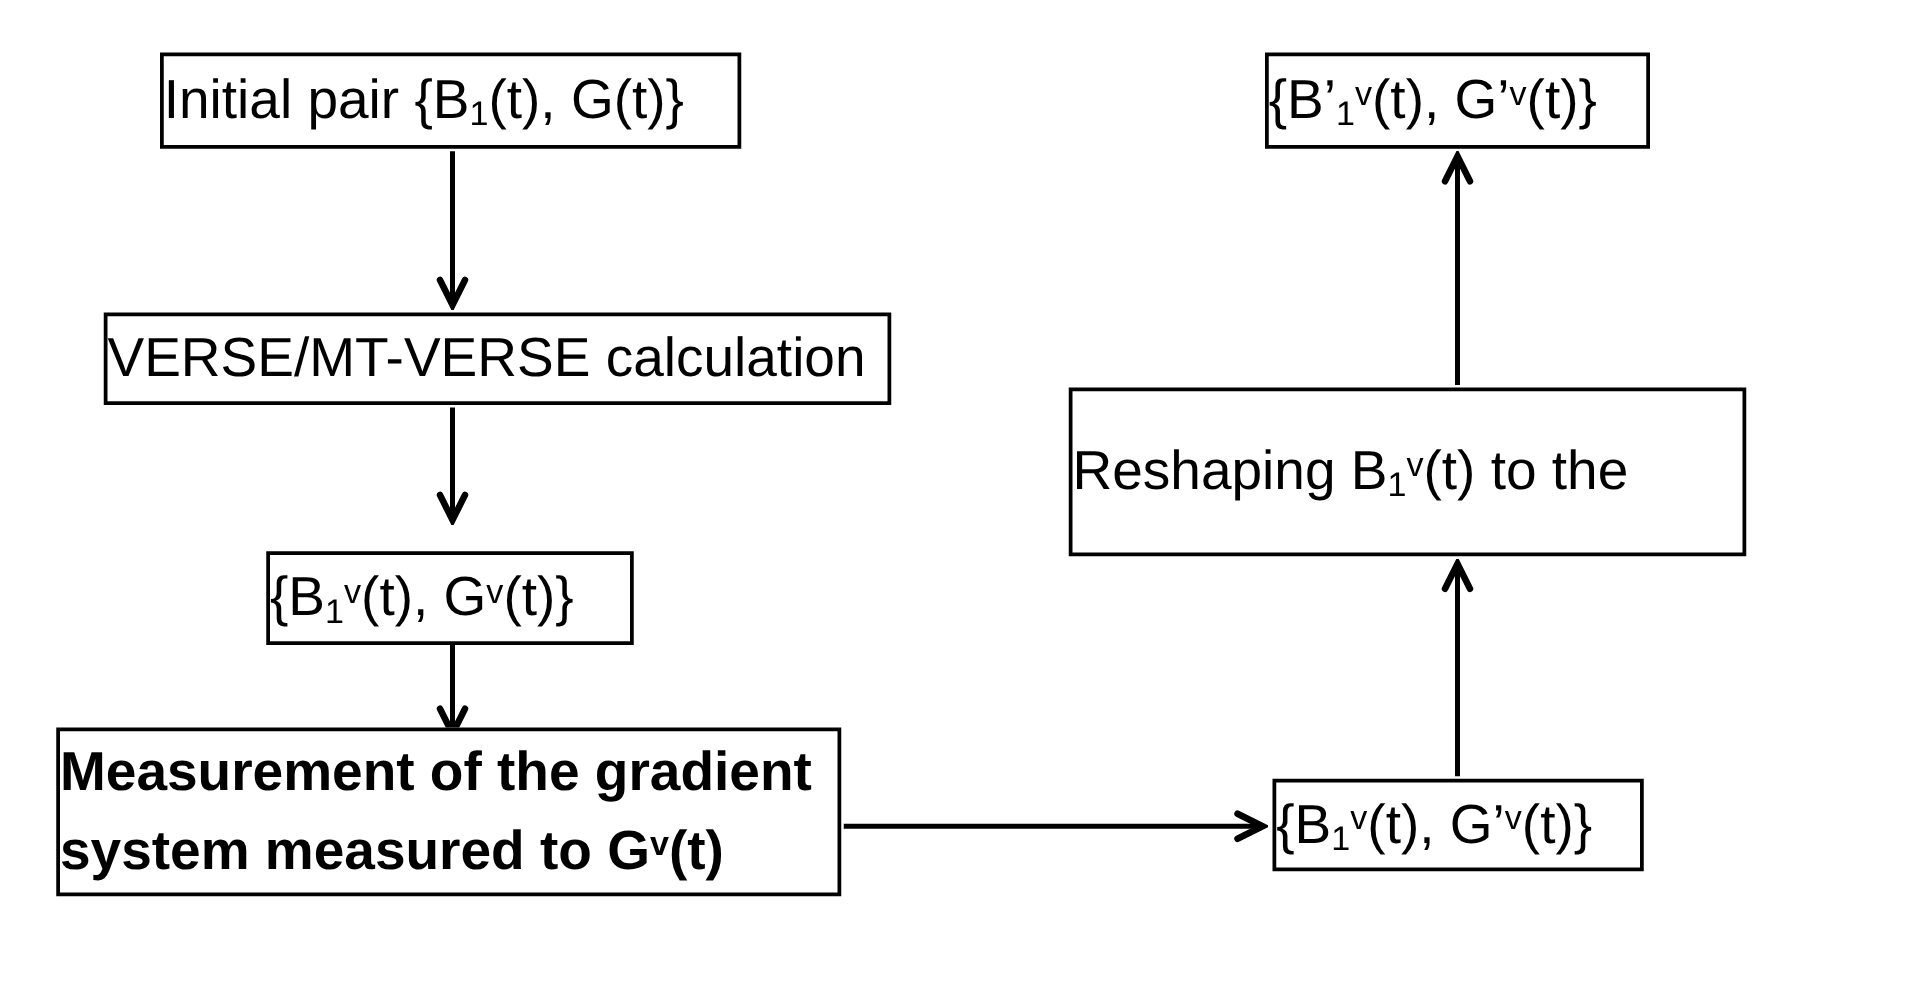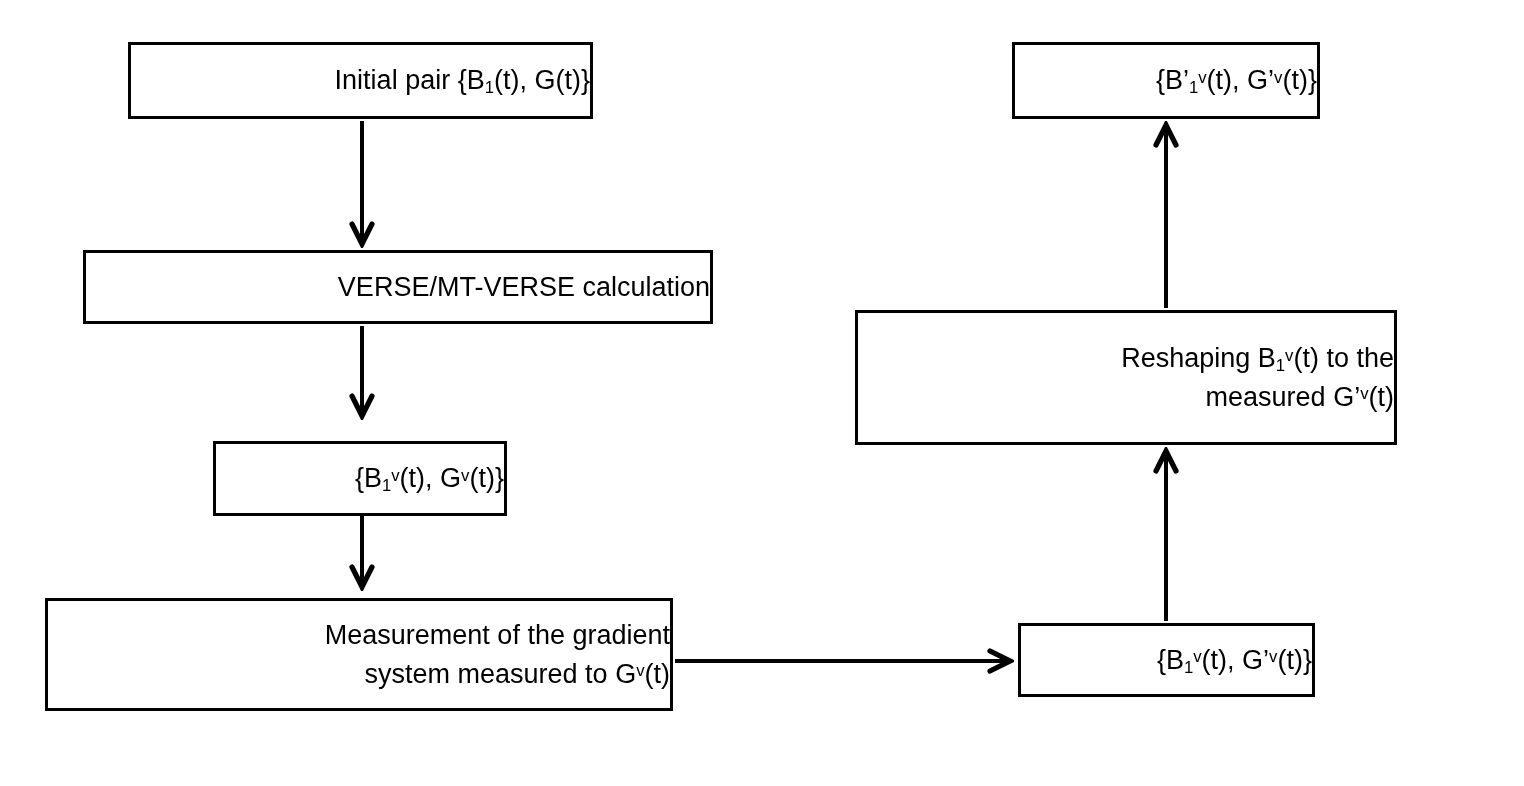--- a/index.html
+++ b/index.html
@@ -25,23 +25,23 @@
     pointer-events: none;
   }
   .node {
     position: absolute;
     box-sizing: border-box;
     border: 3px solid #000000;
     background: #ffffff;
     display: flex;
     flex-direction: column;
     justify-content: center;
-    align-items: flex-end;
+    align-items: flex-start;
     text-align: center;
-    font-size: 27px;
+    font-size: 44px;
     line-height: 1.42;
     color: #000000;
   }
   .node .line {
     white-space: nowrap;
   }
   .node .sub {
     font-size: 0.62em;
     position: relative;
     top: 0.22em;
@@ -76,31 +76,30 @@
     </div>
 
   <div class="node" style="left:45px; top:250px; width:630px; height:74px;margin-left:38px;">
       <div class="line"><span>VERSE/MT-VERSE calculation</span></div>
     </div>
 
   <div class="node" style="left:213px; top:422px; width:294px; height:75px;margin-top:19px;">
       <div class="line"><span>{B</span><span class="sub">1</span><span class="sup">v</span><span>(t), G</span><span class="sup">v</span><span>(t)}</span></div>
     </div>
 
-  <div class="node" style="left:45px; top:598px; width:628px; height:113px;">
+  <div class="node" style="left:45px; top:582px; width:628px; height:135px;font-weight:bold;">
       <div class="line"><span>Measurement of the gradient</span></div>
       <div class="line"><span>system measured to G</span><span class="sup">v</span><span>(t)</span></div>
     </div>
 
   <div class="node" style="left:1018px; top:623px; width:297px; height:74px;">
       <div class="line"><span>{B</span><span class="sub">1</span><span class="sup">v</span><span>(t), G’</span><span class="sup">v</span><span>(t)}</span></div>
     </div>
 
   <div class="node" style="left:855px; top:310px; width:542px; height:135px;">
       <div class="line"><span>Reshaping B</span><span class="sub">1</span><span class="sup">v</span><span>(t) to the</span></div>
-      <div class="line"><span>measured G’</span><span class="sup">v</span><span>(t)</span></div>
     </div>
 
   <div class="node" style="left:1012px; top:42px; width:308px; height:77px;">
       <div class="line"><span>{B’</span><span class="sub">1</span><span class="sup">v</span><span>(t), G’</span><span class="sup">v</span><span>(t)}</span></div>
     </div>
 
 </div>
 
 </body></html>

